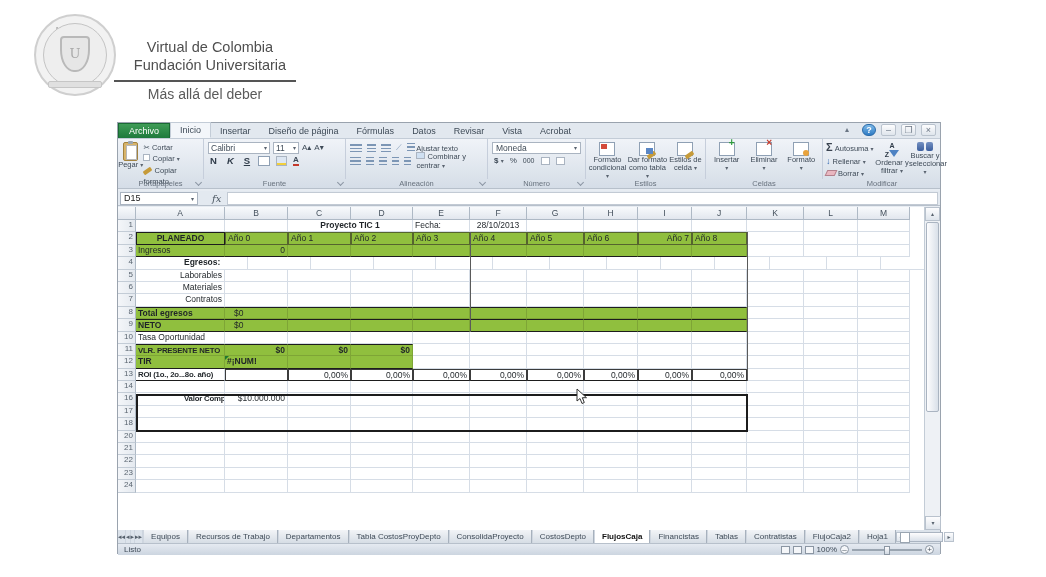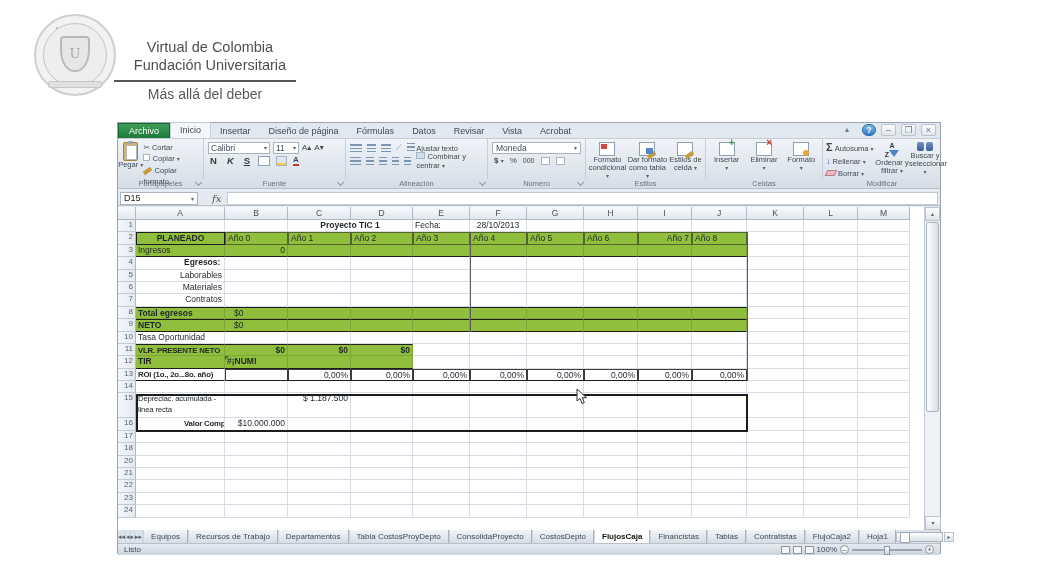--- a/index.html
+++ b/index.html
@@ -413,21 +413,21 @@
           <div class="cell g bb" style="width: 57px;"></div>
           <div class="cell g bb" style="width: 54px;"></div>
           <div class="cell g bb" style="width: 54px;"></div>
           <div class="cell g bb" style="width: 55px;"></div>
           <div class="cell" style="width: 57px;"></div>
           <div class="cell" style="width: 54px;"></div>
           <div class="cell" style="width: 52px;"></div>
         </div>
         <div class="grow" style="height: 12.4px;">
           <div class="gut" style="width: 18px;">4</div>
-          <div class="cell b" style="width: 89px; padding-left: 48px;">Egresos:</div>
+          <div class="cell b" style="width: 112px; padding-left: 48px;">Egresos:</div>
           <div class="cell" style="width: 63px;"></div>
           <div class="cell" style="width: 63px;"></div>
           <div class="cell" style="width: 62px;"></div>
           <div class="cell" style="width: 57px;"></div>
           <div class="cell" style="width: 57px;"></div>
           <div class="cell" style="width: 57px;"></div>
           <div class="cell" style="width: 54px;"></div>
           <div class="cell" style="width: 54px;"></div>
           <div class="cell" style="width: 55px;"></div>
           <div class="cell" style="width: 57px;"></div>
@@ -576,36 +576,20 @@
           <div class="cell box ar bb" style="width: 55px;">0,00%</div>
           <div class="cell" style="width: 57px;"></div>
           <div class="cell" style="width: 54px;"></div>
           <div class="cell" style="width: 52px;"></div>
         </div>
         <div class="grow" style="height: 12.4px;">
           <div class="gut" style="width: 18px;">14</div>
           <div class="cell" style="width: 89px;"></div>
           <div class="cell" style="width: 63px;"></div>
           <div class="cell" style="width: 63px;"></div>
-          <div class="cell" style="width: 62px;"></div>
-          <div class="cell" style="width: 57px;"></div>
-          <div class="cell" style="width: 57px;"></div>
-          <div class="cell" style="width: 57px;"></div>
-          <div class="cell" style="width: 54px;"></div>
-          <div class="cell" style="width: 54px;"></div>
-          <div class="cell" style="width: 55px;"></div>
-          <div class="cell" style="width: 57px;"></div>
-          <div class="cell" style="width: 54px;"></div>
-          <div class="cell" style="width: 52px;"></div>
-        </div>
-        <div class="grow" style="height: 25px;">
-          <div class="gut" style="width: 18px;">15</div>
-          <div class="cell wr fit" style="width: 89px;">Depreciac. acumulada - linea recta</div>
-          <div class="cell" style="width: 63px;"></div>
-          <div class="cell ar" style="width: 63px;">$ 1.187.500</div>
           <div class="cell" style="width: 62px;"></div>
           <div class="cell" style="width: 57px;"></div>
           <div class="cell" style="width: 57px;"></div>
           <div class="cell" style="width: 57px;"></div>
           <div class="cell" style="width: 54px;"></div>
           <div class="cell" style="width: 54px;"></div>
           <div class="cell" style="width: 55px;"></div>
           <div class="cell" style="width: 57px;"></div>
           <div class="cell" style="width: 54px;"></div>
           <div class="cell" style="width: 52px;"></div>

